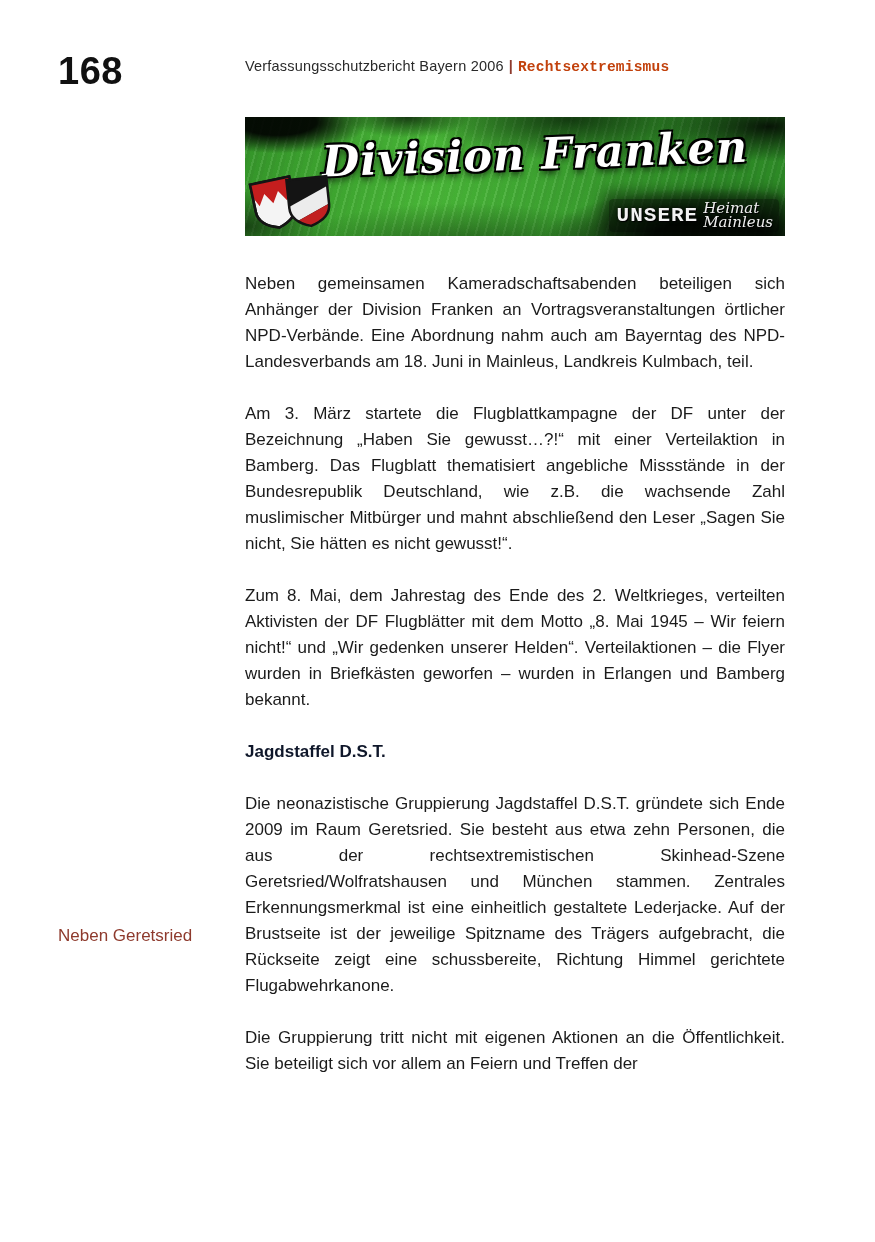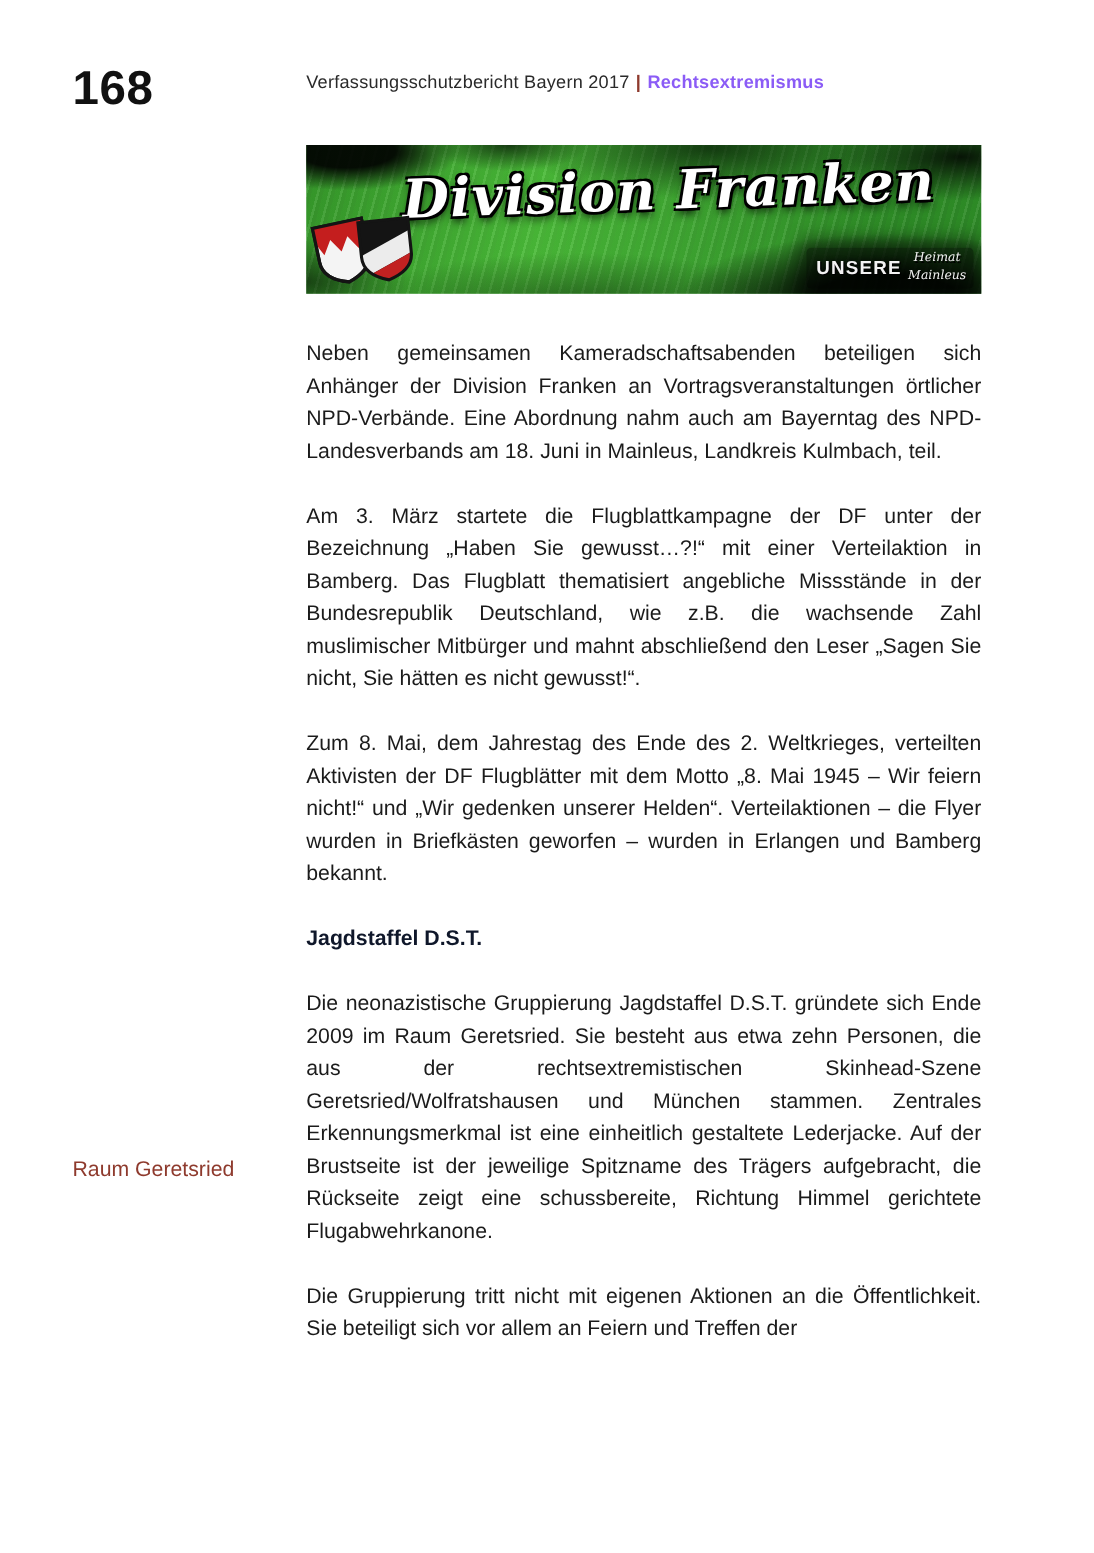--- a/index.html
+++ b/index.html
@@ -34,22 +34,23 @@
     letter-spacing:0.2px;
     color:#2a2a2a;
     white-space:nowrap;
   }
   .header-line .sep {
     color:#8e3a2d;
     font-weight:bold;
     margin:0 5px;
   }
   .header-line .section {
-    color:#8b5cf6;
-    font-weight:bold;
+    color:#c2410c;
+    font-weight:bold;
+    font-family:Liberation Mono, monospace;
   }
   
   .banner {
     position:relative;
     margin-top:42px;
     width:540px; height:119px;
     overflow:hidden;
     background-image:
       radial-gradient(ellipse 130px 45px at 6% 4%, rgba(0,0,0,0.92) 30%, rgba(0,0,0,0) 70%),
       radial-gradient(ellipse 90px 30px at 30% 0%, rgba(10,30,8,0.8), rgba(0,0,0,0) 70%),
@@ -92,34 +93,35 @@
     right:6px; bottom:4px;
     display:flex;
     align-items:center;
     background:rgba(0,0,0,0.55);
     border-radius:4px;
     padding:2px 6px 3px 8px;
     box-shadow:0 0 14px 8px rgba(0,0,0,0.45);
   }
   .slogan-word {
     font-weight:bold;
-    font-size:15px;
+    font-size:21px;
     letter-spacing:1px;
     color:#f2f2f2;
     text-shadow:1px 1px 0 #000, 0 0 4px #000;
+    font-family:Liberation Mono, monospace;
   }
   .slogan-script {
     margin-left:5px;
     font-family:"DejaVu Serif", serif;
     font-style:italic;
-    font-size:10px;
+    font-size:15px;
     line-height:14px;
     color:#efefef;
     text-shadow:1px 1px 0 #000;
-    text-align:center;
+    text-align:left;
   }
   
   .body-text { margin-top:35px; }
   .body-text p {
     font-size:17px;
     line-height:26px;
     text-align:justify;
     color:#1b1b1b;
   }
   .body-text p + p, .body-text h3 + p { margin-top:26px; }
@@ -138,26 +140,26 @@
     color:#8e3a2d;
   }
 </style>
 </head>
 <body>
 
 <div class="page">
 
   <div class="page-number">168</div>
 
-  <div class="margin-note">Raum Geretsried</div>
+  <div class="margin-note">Neben Geretsried</div>
 
   <div class="column">
 
     <div class="header-line">
-      <span>Verfassungsschutzbericht Bayern 2017</span><span class="sep">|</span><span class="section">Rechtsextremismus</span>
+      <span>Verfassungsschutzbericht Bayern 2006</span><span class="sep">|</span><span class="section">Rechtsextremismus</span>
     </div>
 
     <div class="banner">
       <div class="banner-title">Division Franken</div>
 
       <div class="banner-shields">
         <span class="shield-left">
           <svg width="44" height="52" viewBox="0 0 44 52">
             <path d="M2 2 H42 V30 Q42 44 22 50 Q2 44 2 30 Z" fill="#f4f4f4" stroke="#141414" stroke-width="2.5"></path>
             <polygon points="2,2 42,2 42,14 35,25 28,14 21,25 14,14 7,25 2,15" fill="#c41e1e"></polygon>

